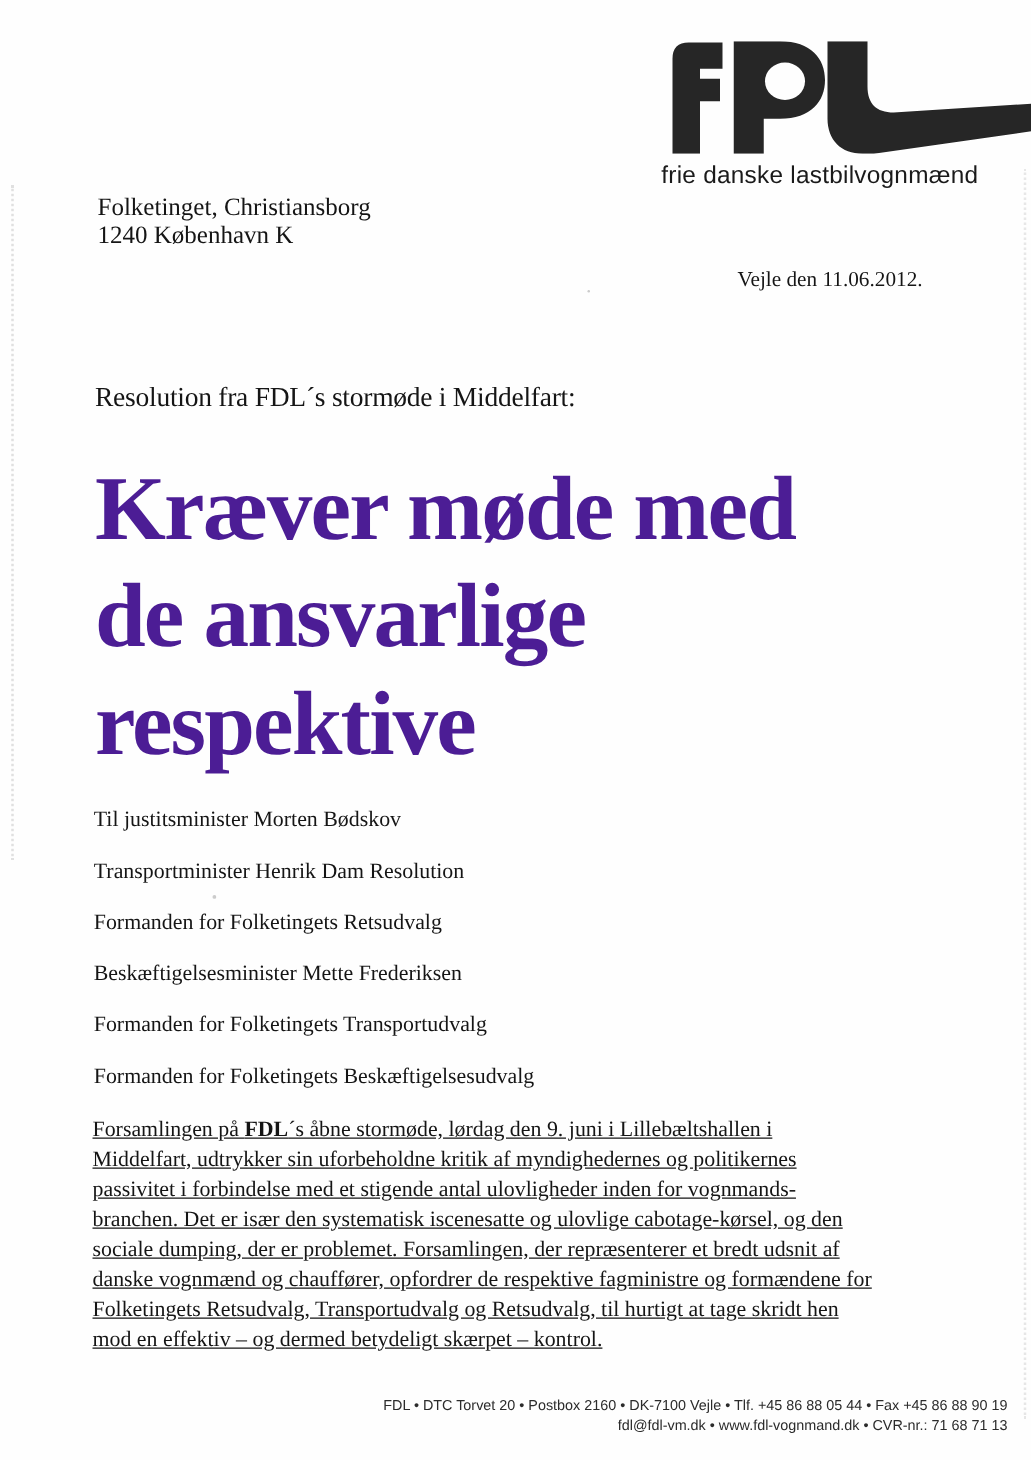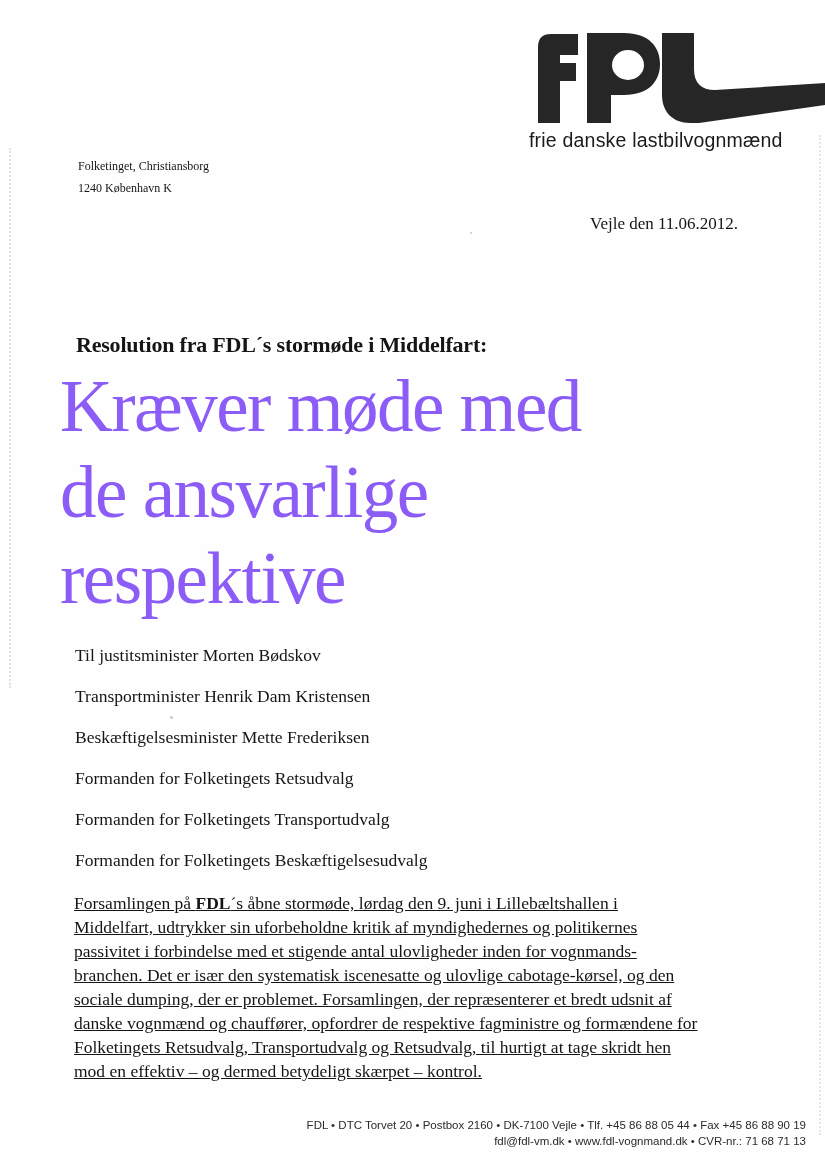--- a/index.html
+++ b/index.html
@@ -12,32 +12,32 @@
   
   .logo-block { position:absolute; top:33px; right:0; width:298px; }
   .fdl-svg { display:block; width:298px; height:90px; }
   .tagline {
     margin:6px 0 0 2px;
     font-family:"Liberation Sans", sans-serif;
     font-size:19.5px; letter-spacing:0.2px; color:#1a1a1a;
   }
 
   
-  .address-block { position:absolute; top:155px; left:78px; font-size:12px; line-height:22px; }
+  .address-block { position:absolute; top:155px; left:78px; font-size:20px; line-height:22px; }
   .date-line { position:absolute; top:214px; left:590px; font-size:17px; }
 
   
   .kicker {
-    position:absolute; top:332px; left:76px;
-    font-size:22px; font-weight:bold; letter-spacing:-0.2px;
+    position:absolute; top:305px; left:76px;
+    font-size:22px; font-weight:normal; letter-spacing:-0.2px;
   }
   .headline {
-    position:absolute; top:364px; left:60px;
-    font-weight:normal; font-size:73px; line-height:86px; letter-spacing:-1.5px;
-    color:#8b5cf6;
+    position:absolute; top:364px; left:76px;
+    font-weight:bold; font-size:73px; line-height:86px; letter-spacing:-1.5px;
+    color:#4c1d95;
   }
 
   
   .addressees { position:absolute; top:646px; left:75px; font-size:17.5px; }
   .addressees .addr-line { line-height:18px; margin-bottom:23px; white-space:nowrap; }
 
   
   .body-text { position:absolute; top:891px; left:74px; width:730px; font-size:17.5px; line-height:24px;text-decoration:underline; }
   .bline { white-space:nowrap; }
 
@@ -80,23 +80,23 @@
   <div class="kicker">Resolution fra FDL´s stormøde i Middelfart:</div>
 
   <div class="headline">
     <div>Kræver møde med</div>
     <div>de ansvarlige</div>
     <div>respektive</div>
   </div>
 
   <div class="addressees">
     <div class="addr-line">Til justitsminister Morten Bødskov</div>
-    <div class="addr-line">Transportminister Henrik Dam Kristensen</div>
+    <div class="addr-line">Transportminister Henrik Dam Resolution</div>
+    <div class="addr-line">Formanden for Folketingets Retsudvalg</div>
     <div class="addr-line">Beskæftigelsesminister Mette Frederiksen</div>
-    <div class="addr-line">Formanden for Folketingets Retsudvalg</div>
     <div class="addr-line">Formanden for Folketingets Transportudvalg</div>
     <div class="addr-line">Formanden for Folketingets Beskæftigelsesudvalg</div>
   </div>
 
   <div class="body-text">
     <div class="bline"><span>Forsamlingen på </span><strong>FDL</strong><span>´s åbne stormøde, lørdag den 9. juni i Lillebæltshallen i</span></div>
     <div class="bline">Middelfart, udtrykker sin uforbeholdne kritik af myndighedernes og politikernes</div>
     <div class="bline">passivitet i forbindelse med et stigende antal ulovligheder inden for vognmands-</div>
     <div class="bline">branchen. Det er især den systematisk iscenesatte og ulovlige cabotage-kørsel, og den</div>
     <div class="bline">sociale dumping, der er problemet. Forsamlingen, der repræsenterer et bredt udsnit af</div>

